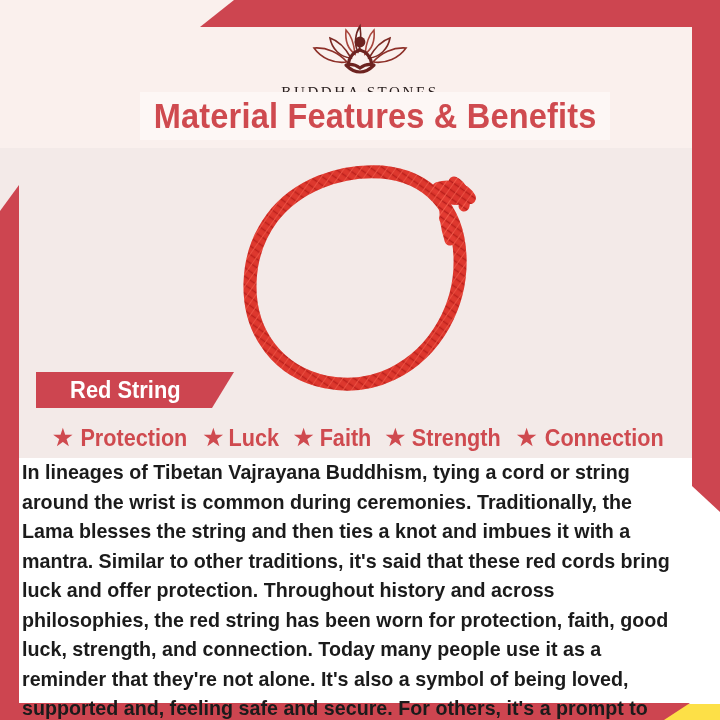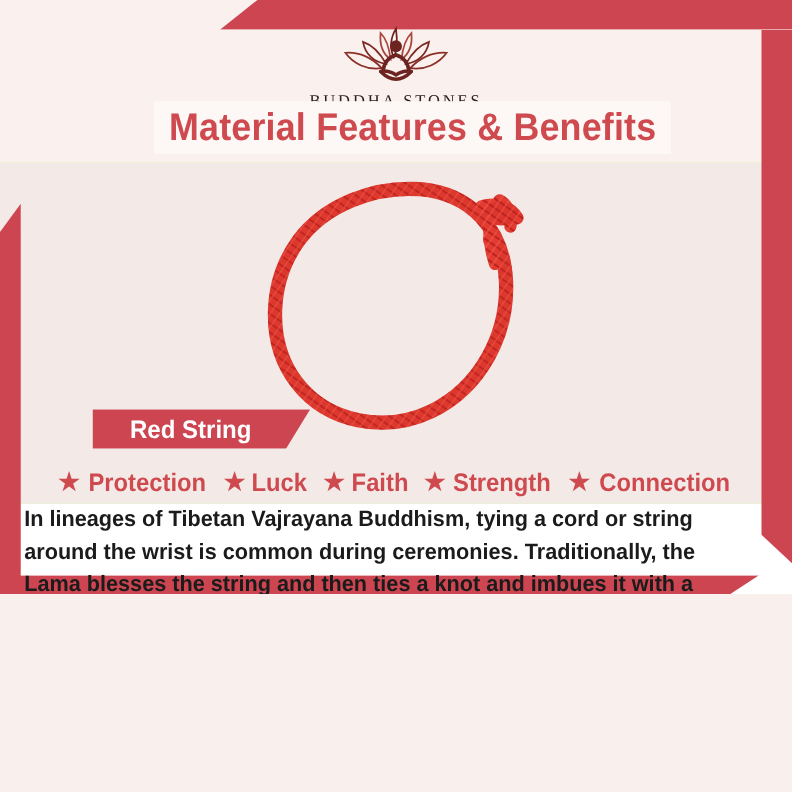--- a/index.html
+++ b/index.html
@@ -2,21 +2,21 @@
 <html><head>
 <meta charset="utf-8">
 <style>
   html,body{margin:0;padding:0;}
   body{
     width:720px;height:720px;
     background:#f9efec;
     font-family:"Liberation Sans", sans-serif;
     overflow:hidden;
   }
-  .page{position:relative;width:720px;height:540px;overflow:hidden;background:#bef264;}
+  .page{position:relative;width:720px;height:720px;overflow:hidden;background:#fde047;}
 
   
   .bg-upper{position:absolute;left:0;top:0;width:720px;height:148px;background:#faf0ed;}
   .bg-lower{position:absolute;left:0;top:148px;width:720px;height:310px;background:#f3eae8;}
   .bg-white{position:absolute;left:0;top:458px;width:720px;height:246px;background:#ffffff;}
 
   
   .bar-top{
     position:absolute;top:0;left:200px;width:520px;height:27px;
     background:#cd4550;
@@ -58,21 +58,21 @@
   }
 
   
   .bracelet-wrap{position:absolute;left:232px;top:152px;width:262px;height:248px;}
 
   
   .ribbon{
     position:absolute;left:36px;top:372px;width:198px;height:36px;
     background:#cd4550;
     clip-path:polygon(0 0,100% 0,calc(100% - 22px) 100%,0 100%);
-    display:flex;align-items:center;margin-left:48px;
+    display:flex;align-items:center;
   }
   .ribbon-text{
     color:#ffffff;font-size:23px;font-weight:bold;
     padding-left:32px;transform:scaleX(.95);white-space:nowrap;
   }
 
   
   .benefits{
     position:absolute;left:22px;top:420px;width:676px;height:36px;
     display:flex;align-items:center;justify-content:center;

